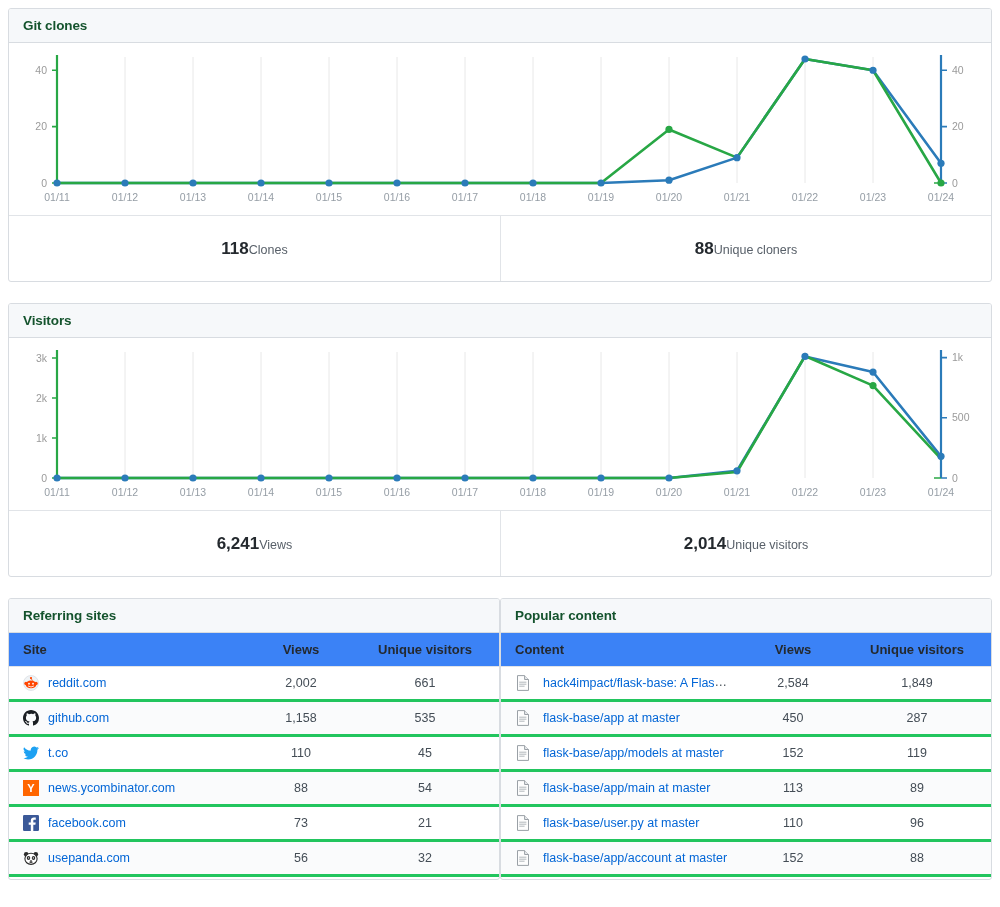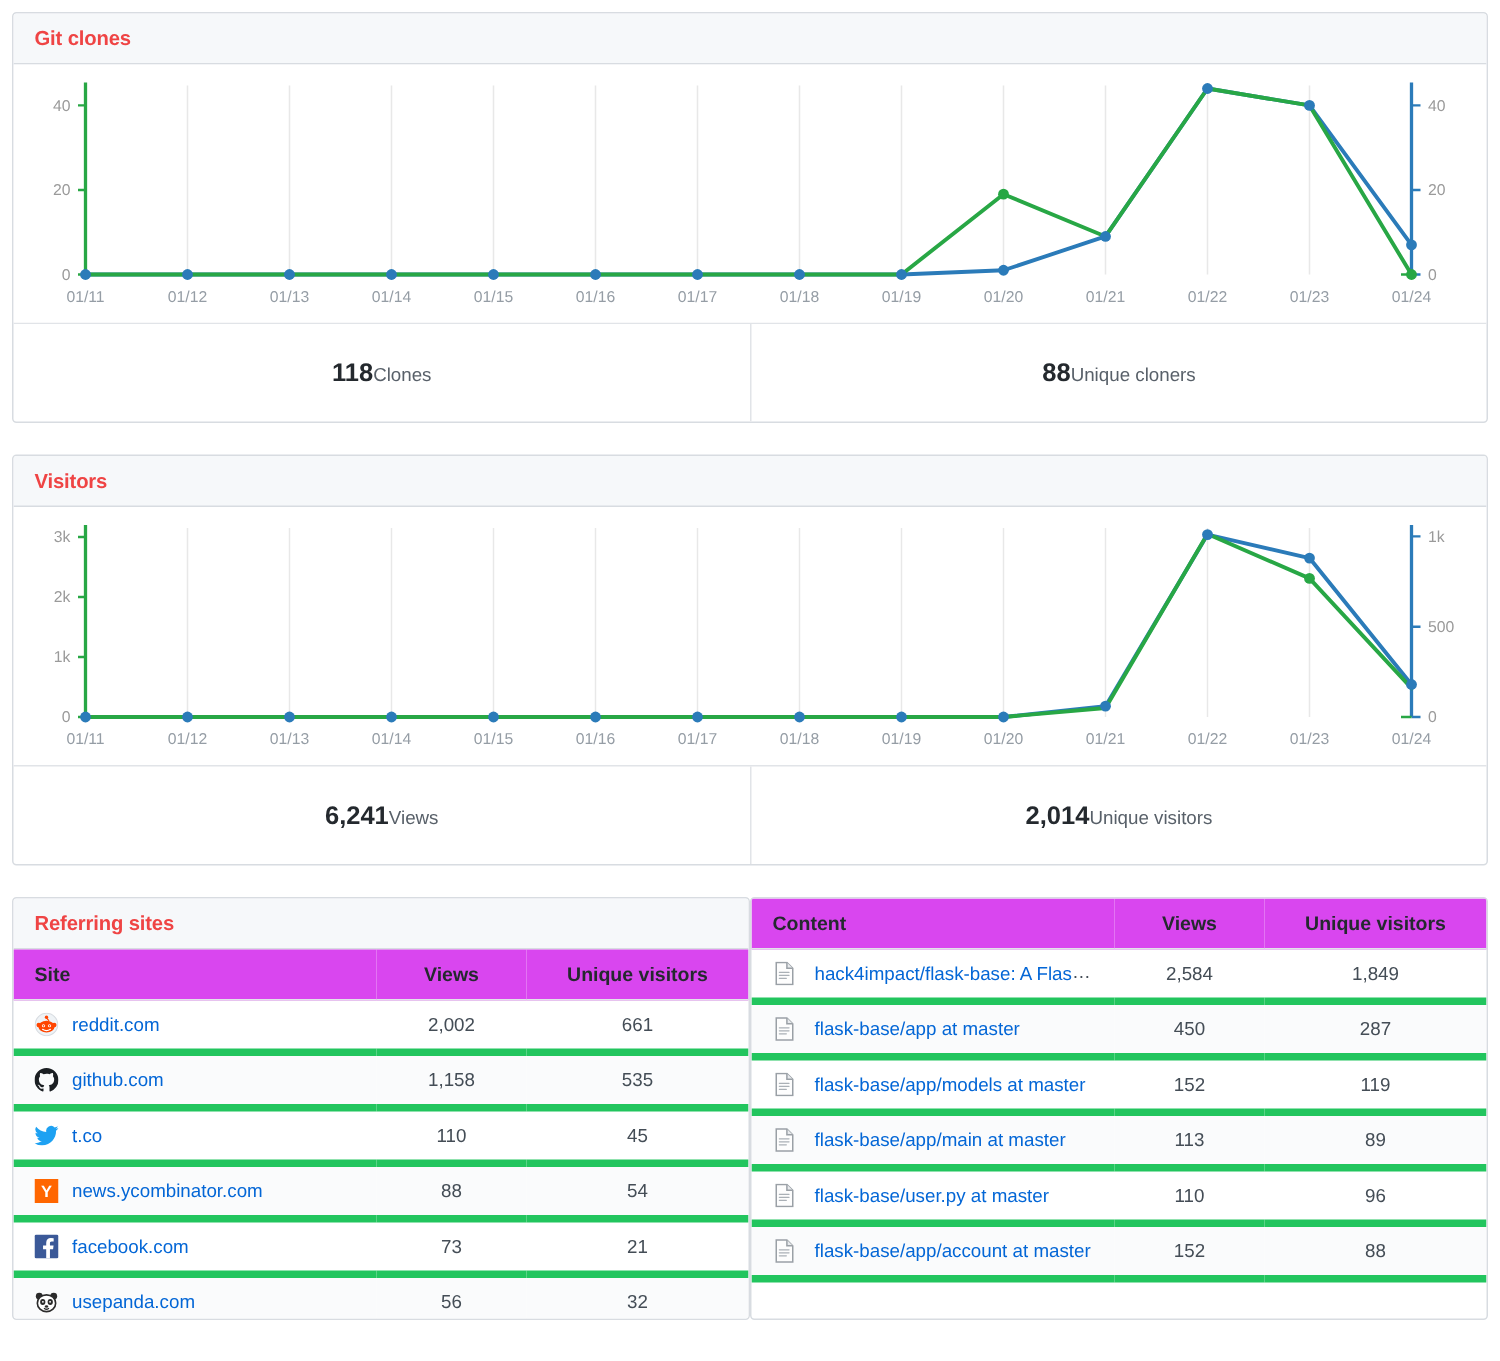--- a/index.html
+++ b/index.html
@@ -23,21 +23,21 @@
     border-radius: 3px;
     background: #fff;
     overflow: hidden;
   }
   .card-header {
     background: #f6f8fa;
     border-bottom: 1px solid #d8dce1;
     padding: 9px 14px;
     font-size: 13.5px;
     font-weight: bold;
-    color: #ef4444;
+    color: #14532d;
     letter-spacing: -0.1px;
   }
 
   
   .graph-card { margin-bottom: 21px; }
   .graph-body {
     position: relative;
     height: 172px;
     background: #fff;
   }
@@ -81,31 +81,31 @@
   table.data {
     width: 100%;
     border-collapse: collapse;
     table-layout: fixed;
   }
   table.data th {
     font-size: 13px;
     font-weight: bold;
     color: #24292e;
     padding: 9px 10px;
-    background: #d946ef;
+    background: #3b82f6;
     border-bottom: 1px solid #e1e4e8;
     text-align: center;
     white-space: nowrap;
   }
   table.data th.col-name { text-align: left; padding-left: 14px; }
   table.data td {
     font-size: 12.5px;
     color: #444d56;
     padding: 8px 10px;
-    border-bottom: 5px solid #22c55e;
+    border-bottom: 3px solid #22c55e;
     text-align: center;
     height: 34px;
   }
   table.data td.col-name {
     text-align: left;
     padding-left: 14px;
     white-space: nowrap;
     overflow: hidden;
     text-overflow: ellipsis;
   }
@@ -381,20 +381,21 @@
             <tr>
               <td>&nbsp;</td>
               <td>&nbsp;</td>
               <td>&nbsp;</td>
             </tr>
           </tbody>
       </table>
     </div>
 
     <div class="card table-card">
+      <div class="card-header">Popular content</div>
       <table class="data">
         <thead>
           <tr>
             <th class="col-name">Content</th>
             <th class="col-views">Views</th>
             <th class="col-uniq">Unique visitors</th>
           </tr>
         </thead>
         <tbody id="content-body">
             <tr>

